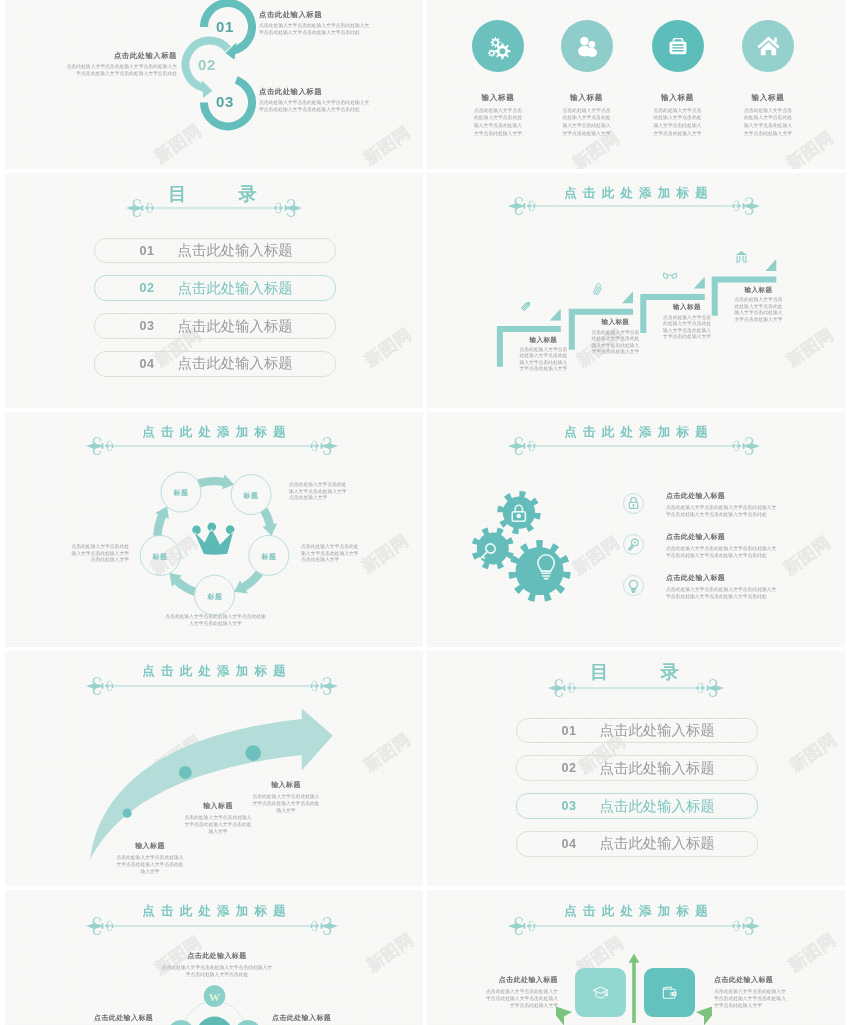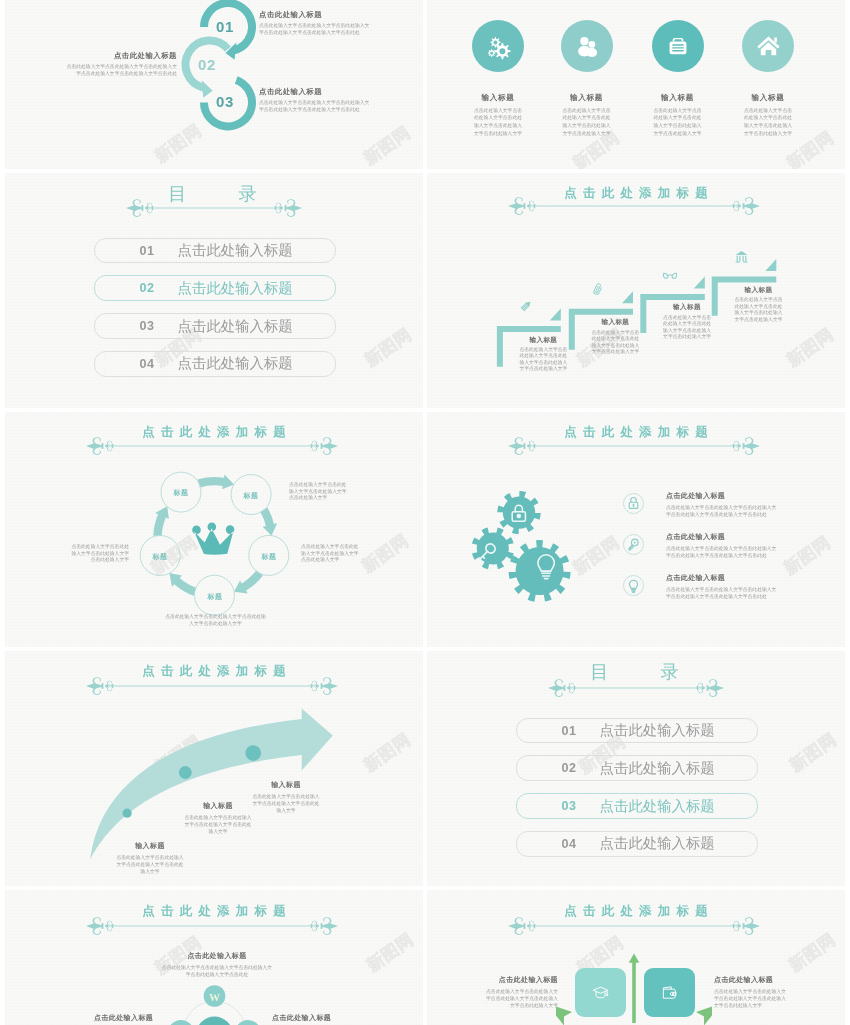--- a/index.html
+++ b/index.html
@@ -44,21 +44,21 @@
 
 .c2col{position:absolute;width:90px;text-align:center;}
 #card2 .col0{left:26px;top:19.7px;}
 #card2 .col1{left:114.5px;top:19.7px;}
 #card2 .col2{left:205.5px;top:19.7px;}
 #card2 .col3{left:296px;top:19.7px;}
 .c2circ{width:52px;height:52px;border-radius:50%;margin:0 auto;display:flex;align-items:center;justify-content:center;}
 .c2ttl{margin-top:21.5px;font-weight:bold;color:#6e6e6e;font-size:7.6px;letter-spacing:0.6px;}
 .c2bd{margin-top:3.5px;color:#9b9b9b;font-size:4.8px;line-height:7.8px;padding:0 19px;}
 
-.toch{position:absolute;left:0;right:3px;top:11.5px;text-align:center;font-size:18.3px;font-weight:normal;
+.toch{position:absolute;left:0;right:3px;top:11.5px;text-align:center;font-size:18.3px;font-weight:bold;
       color:#84c9c2;letter-spacing:5.2px;text-indent:5.2px;line-height:20px;}
 .tocrow{position:absolute;left:88.6px;width:240px;height:23.9px;border:1px solid #dde1db;border-radius:12px;
         display:flex;align-items:center;}
 .tocn{display:inline-block;width:60px;text-align:right;font-size:12.6px;font-weight:bold;color:#9a9a9a;letter-spacing:0.5px;}
 .tocl{margin-left:23px;font-size:14.4px;color:#9c9c9c;letter-spacing:0;}
 .tocrow.act{border-color:#b9dfdb;}
 .tocrow.act .tocn,.tocrow.act .tocl{color:#7cc4be;}
 #card3 .tr0{top:65.1px;} #card3 .tr1{top:102.8px;} #card3 .tr2{top:140.7px;} #card3 .tr3{top:178.3px;}
 
 .cttl{position:absolute;left:0;right:0;top:13.6px;text-align:center;font-size:12.5px;font-weight:bold;

